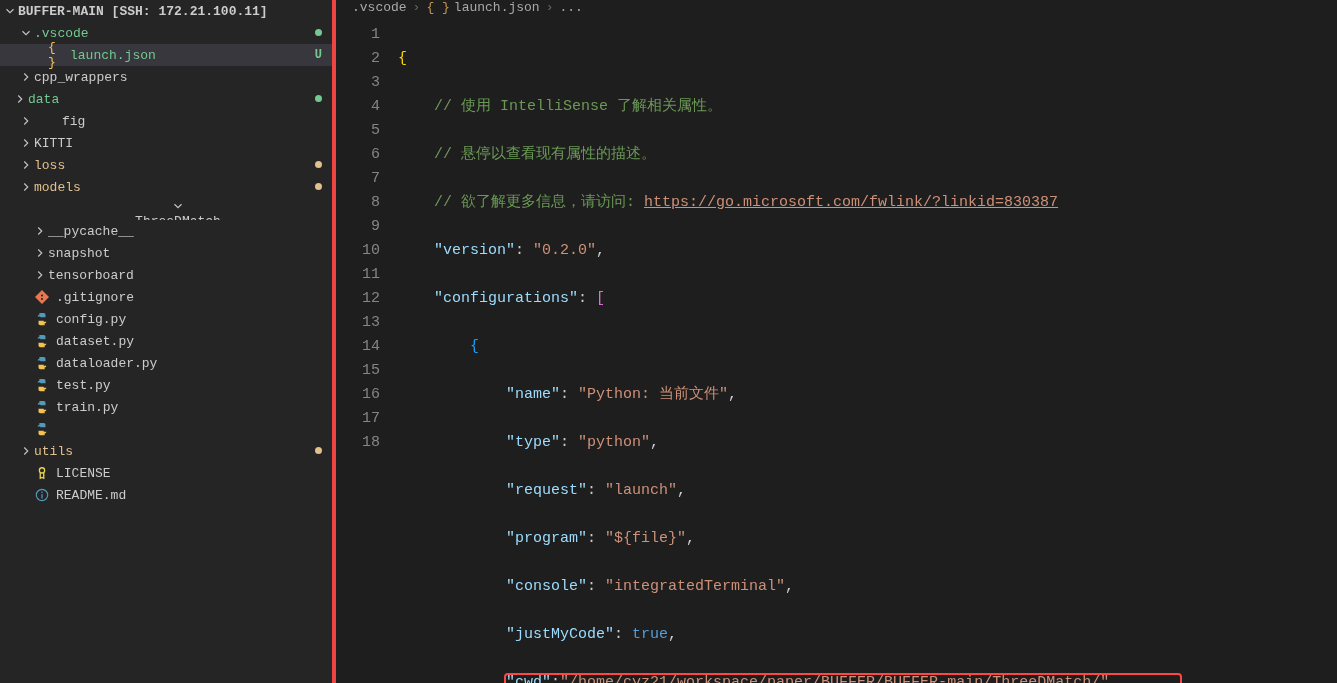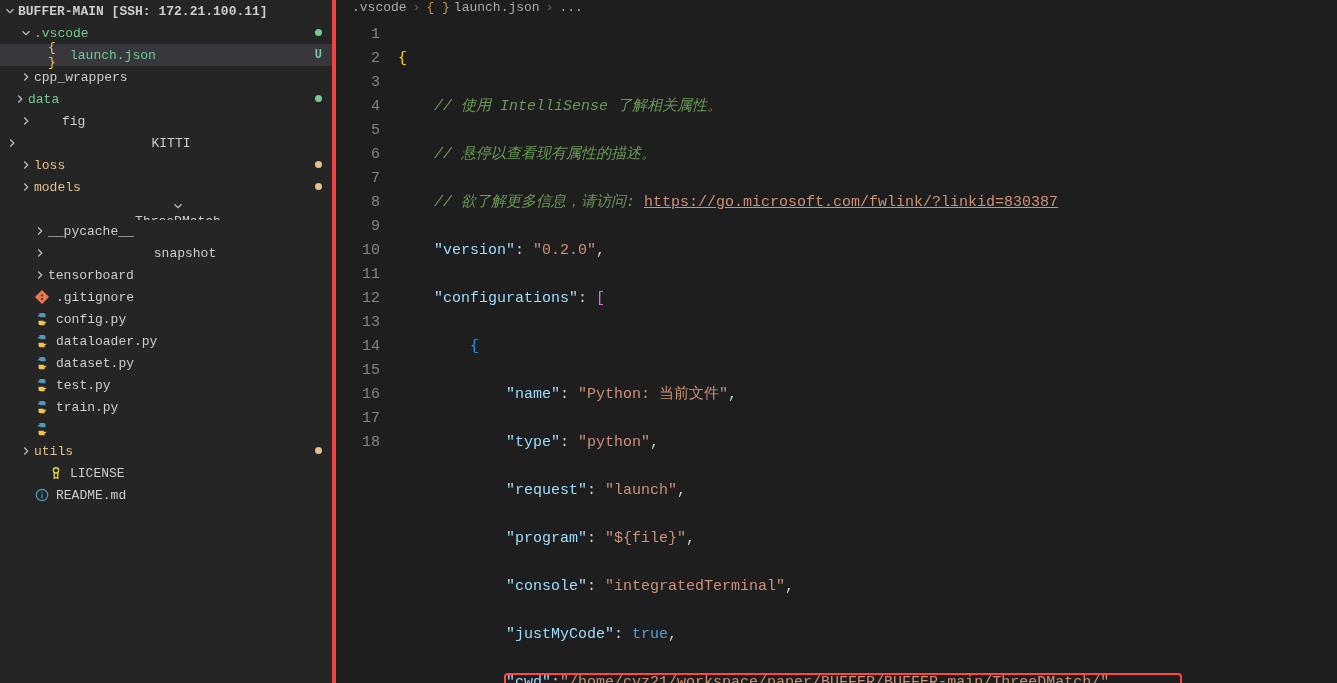--- a/index.html
+++ b/index.html
@@ -111,21 +111,21 @@
   .gutter .lineno { height: 24px; }
   .code {
     flex: 1;
     padding: 8px 0 0 0;
     white-space: pre;
   }
   .code .line { height: 24px; position: relative; }
   .tok-brace { color: #ffd602; }
   .tok-brkt { color: #da70d6; }
   .tok-brkt2 { color: #179fff; }
-  .tok-comment { color: #6a9955; font-style: italic; }
+  .tok-comment { color: #6a9955; }
   .tok-key { color: #9cdcfe; }
   .tok-string { color: #ce9178; }
   .tok-punc { color: #cccccc; }
   .tok-kw { color: #569cd6; }
   .tok-link { color: #ce9178; text-decoration: underline; }
   .highlight-box {
     position: absolute;
     border: 2px solid #ff4646;
     border-radius: 4px;
     left: 106px;
@@ -189,21 +189,21 @@
         <span class="badge"><span class="dot-green"></span></span>
       </div>
       <div class="tree-item" style="padding-left: 18px; gap: 28px;">
         <span class="chevron">
           <svg viewBox="0 0 16 16" fill="none">
             <path d="M6 4 l4 4 -4 4" stroke="currentColor" stroke-width="1.3"></path>
           </svg>
         </span>
         <span class="tree-label">fig</span>
       </div>
-      <div class="tree-item" style="padding-left: 4px; text-align: center;">
+      <div class="tree-item" style="padding-left: 18px;">
         <span class="chevron">
           <svg viewBox="0 0 16 16" fill="none">
             <path d="M6 4 l4 4 -4 4" stroke="currentColor" stroke-width="1.3"></path>
           </svg>
         </span>
         <span class="tree-label">KITTI</span>
       </div>
       <div class="tree-item" style="padding-left: 18px;">
         <span class="chevron">
           <svg viewBox="0 0 16 16" fill="none">
@@ -231,21 +231,21 @@
         <span class="tree-label">ThreeDMatch</span>
       </div>
       <div class="tree-item" style="padding-left: 32px;">
         <span class="chevron">
           <svg viewBox="0 0 16 16" fill="none">
             <path d="M6 4 l4 4 -4 4" stroke="currentColor" stroke-width="1.3"></path>
           </svg>
         </span>
         <span class="tree-label">__pycache__</span>
       </div>
-      <div class="tree-item" style="padding-left: 32px; text-align: center;">
+      <div class="tree-item" style="padding-left: 32px;">
         <span class="chevron">
           <svg viewBox="0 0 16 16" fill="none">
             <path d="M6 4 l4 4 -4 4" stroke="currentColor" stroke-width="1.3"></path>
           </svg>
         </span>
         <span class="tree-label">snapshot</span>
       </div>
       <div class="tree-item" style="padding-left: 32px;">
         <span class="chevron">
           <svg viewBox="0 0 16 16" fill="none">
@@ -274,31 +274,31 @@
         <span class="tree-label">config.py</span>
       </div>
       <div class="tree-item" style="padding-left: 18px;">
         <span class="chevron"></span>
         <span class="file-icon ic-py">
           <svg viewBox="0 0 16 16" width="14" height="14">
             <path fill="#519aba" d="M7 1h3a2 2 0 012 2v3H6V5H3a2 2 0 012-2V1z"></path>
             <path fill="#f2c24f" d="M9 15H6a2 2 0 01-2-2v-3h6v1h3a2 2 0 01-2 2v2z"></path>
           </svg>
         </span>
+        <span class="tree-label">dataset.py</span>
+      </div>
+      <div class="tree-item" style="padding-left: 18px;">
+        <span class="chevron"></span>
+        <span class="file-icon ic-py">
+          <svg viewBox="0 0 16 16" width="14" height="14">
+            <path fill="#519aba" d="M7 1h3a2 2 0 012 2v3H6V5H3a2 2 0 012-2V1z"></path>
+            <path fill="#f2c24f" d="M9 15H6a2 2 0 01-2-2v-3h6v1h3a2 2 0 01-2 2v2z"></path>
+          </svg>
+        </span>
         <span class="tree-label">dataloader.py</span>
-      </div>
-      <div class="tree-item" style="padding-left: 18px;">
-        <span class="chevron"></span>
-        <span class="file-icon ic-py">
-          <svg viewBox="0 0 16 16" width="14" height="14">
-            <path fill="#519aba" d="M7 1h3a2 2 0 012 2v3H6V5H3a2 2 0 012-2V1z"></path>
-            <path fill="#f2c24f" d="M9 15H6a2 2 0 01-2-2v-3h6v1h3a2 2 0 01-2 2v2z"></path>
-          </svg>
-        </span>
-        <span class="tree-label">dataset.py</span>
       </div>
       <div class="tree-item" style="padding-left: 18px;">
         <span class="chevron"></span>
         <span class="file-icon ic-py">
           <svg viewBox="0 0 16 16" width="14" height="14">
             <path fill="#519aba" d="M7 1h3a2 2 0 012 2v3H6V5H3a2 2 0 012-2V1z"></path>
             <path fill="#f2c24f" d="M9 15H6a2 2 0 01-2-2v-3h6v1h3a2 2 0 01-2 2v2z"></path>
           </svg>
         </span>
         <span class="tree-label">test.py</span>
@@ -324,21 +324,21 @@
       </div>
       <div class="tree-item" style="padding-left: 18px;">
         <span class="chevron">
           <svg viewBox="0 0 16 16" fill="none">
             <path d="M6 4 l4 4 -4 4" stroke="currentColor" stroke-width="1.3"></path>
           </svg>
         </span>
         <span class="tree-label olive">utils</span>
         <span class="badge"><span class="dot-olive"></span></span>
       </div>
-      <div class="tree-item" style="padding-left: 32px;">
+      <div class="tree-item" style="padding-left: 18px;">
         <span class="chevron"></span>
         <span class="file-icon ic-license">
           <svg viewBox="0 0 16 16" width="14" height="14">
             <circle cx="8" cy="5" r="3" fill="none" stroke="#e8d44d" stroke-width="1.5"></circle>
             <path d="M6 8v6l2-1 2 1V8" fill="none" stroke="#e8d44d" stroke-width="1.5"></path>
           </svg>
         </span>
         <span class="tree-label">LICENSE</span>
       </div>
       <div class="tree-item" style="padding-left: 18px; font-family: Liberation Mono, monospace;">

